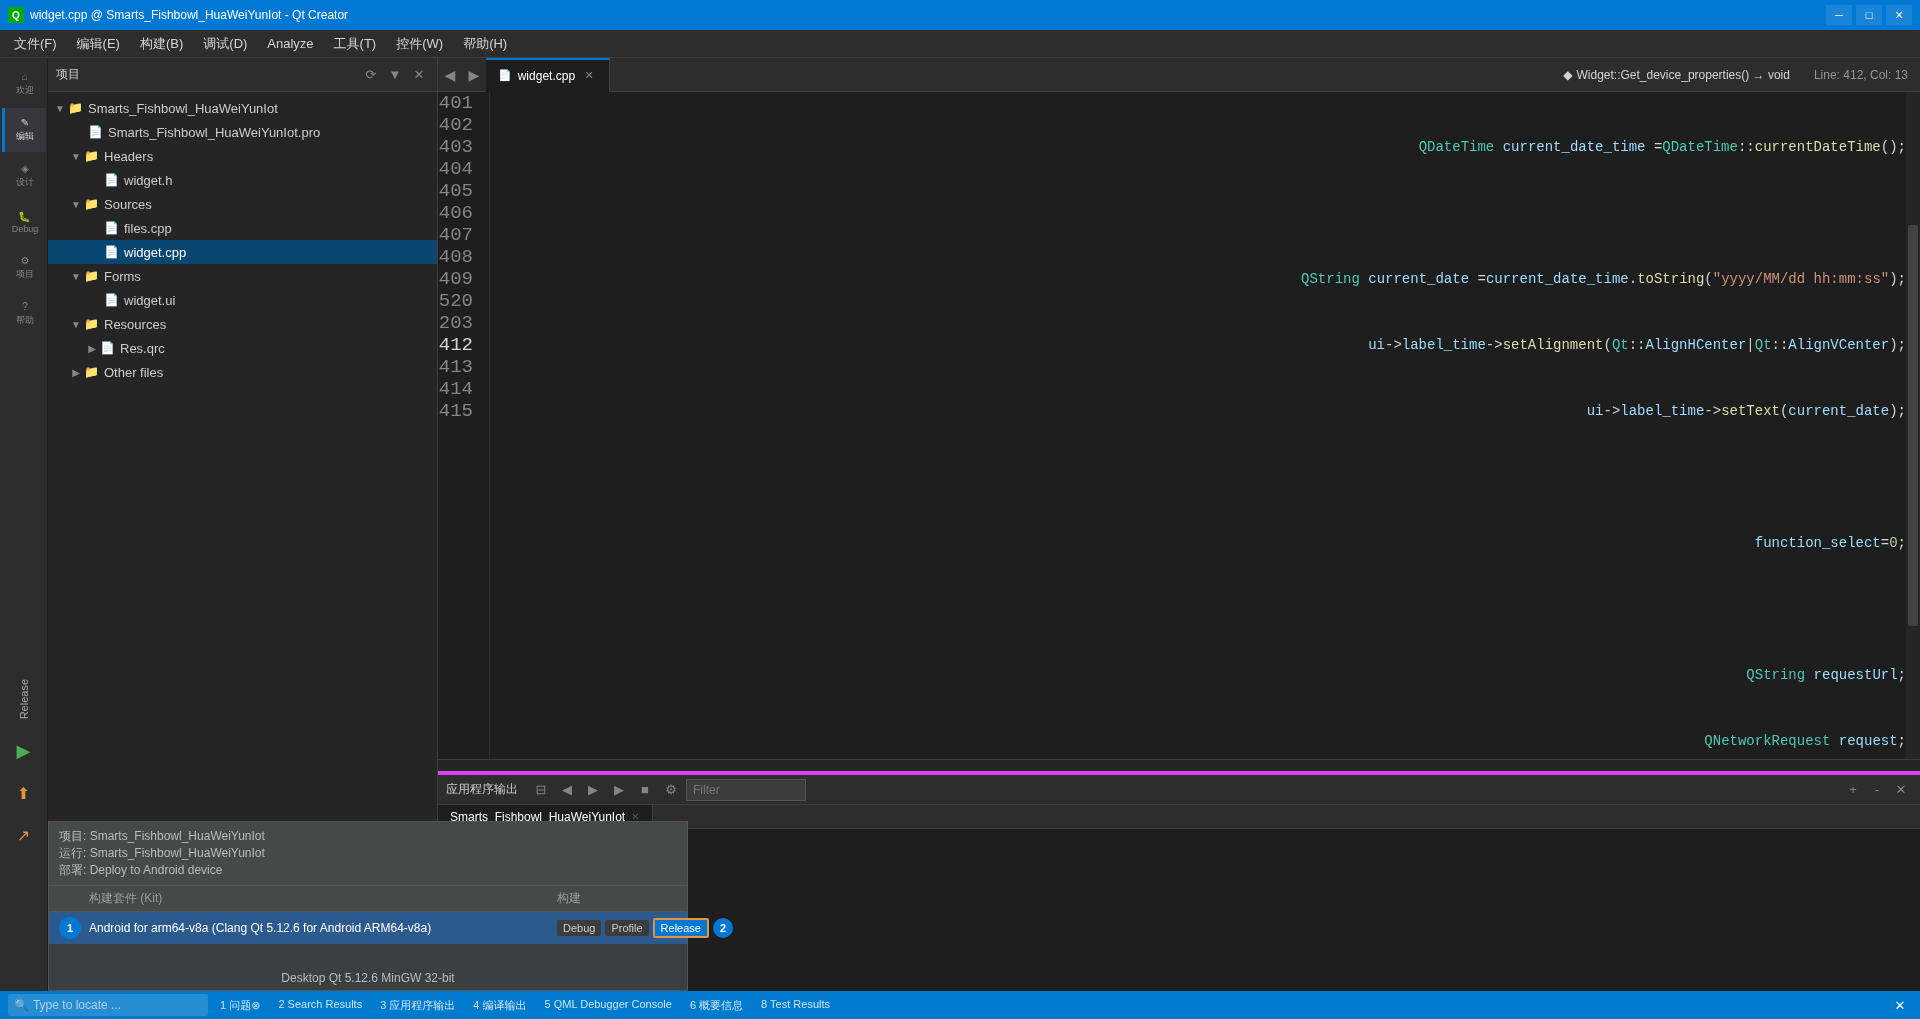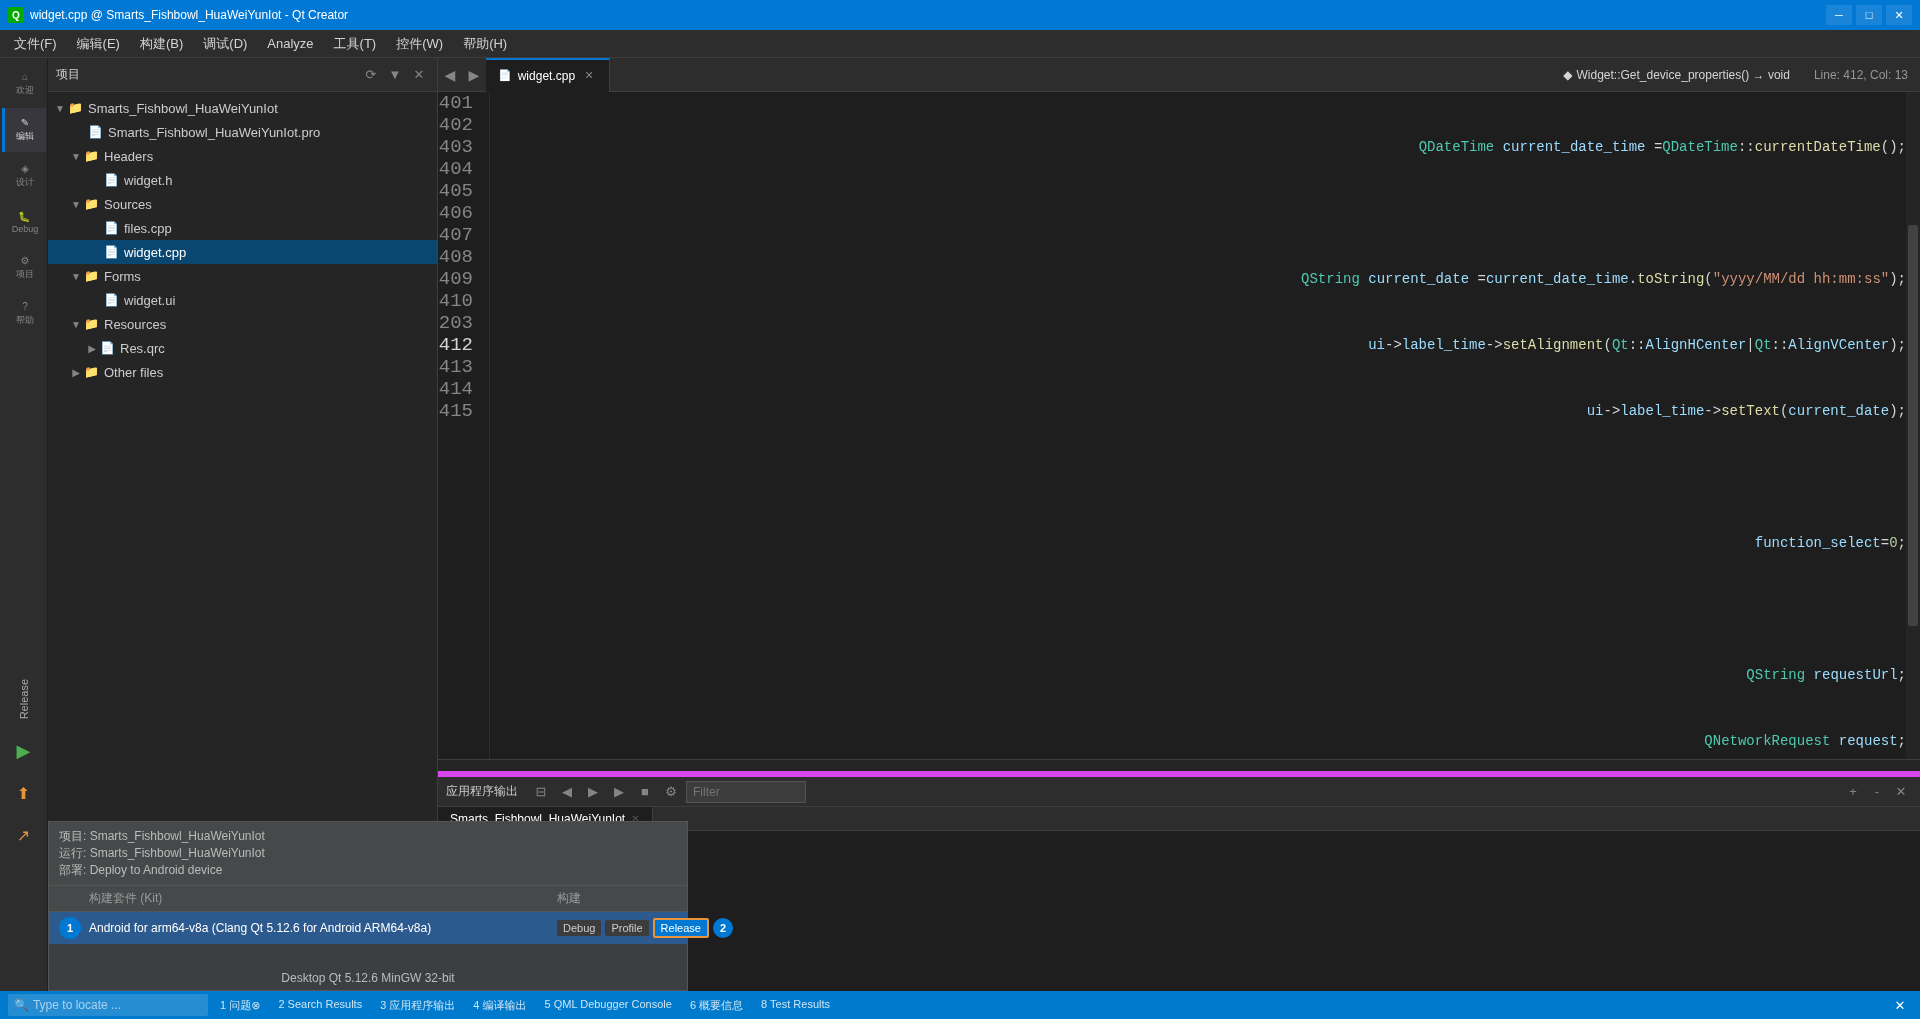--- a/index.html
+++ b/index.html
@@ -289,21 +289,21 @@
       height: 60%;
       background: #424242;
       margin-left: 2px;
       border-radius: 2px;
     }
 
     
     .output-panel {
       height: 220px;
       background: #1e1e1e;
-      border-top: 6px solid #d946ef;
+      border-top: 4px solid #d946ef;
       display: flex;
       flex-direction: column;
       flex-shrink: 0;
     }
     .output-toolbar {
       height: 30px;
       background: #2d2d2d;
       display: flex;
       align-items: center;
       padding: 0 8px;
@@ -596,21 +596,21 @@
         <div class="line-numbers">
           <span class="line-num">401</span>
           <span class="line-num">402</span>
           <span class="line-num">403</span>
           <span class="line-num">404</span>
           <span class="line-num">405</span>
           <span class="line-num">406</span>
           <span class="line-num">407</span>
           <span class="line-num">408</span>
           <span class="line-num">409</span>
-          <span class="line-num">410</span>
+          <span class="line-num">520</span>
           <span class="line-num">203</span>
           <span class="line-num current">412</span>
           <span class="line-num">413</span>
           <span class="line-num">414</span>
           <span class="line-num">415</span>
         </div>
         <div class="code-content">
           <span class="code-line">    <span class="type">QDateTime</span> <span class="var">current_date_time</span> <span class="op">=</span><span class="type">QDateTime</span><span class="op">::</span><span class="fn">currentDateTime</span><span class="punc">();</span></span>
           <span class="code-line"> </span>
           <span class="code-line">    <span class="type">QString</span> <span class="var">current_date</span> <span class="op">=</span><span class="var">current_date_time</span><span class="op">.</span><span class="fn">toString</span><span class="punc">(</span><span class="str">"yyyy/MM/dd hh:mm:ss"</span><span class="punc">);</span></span>

